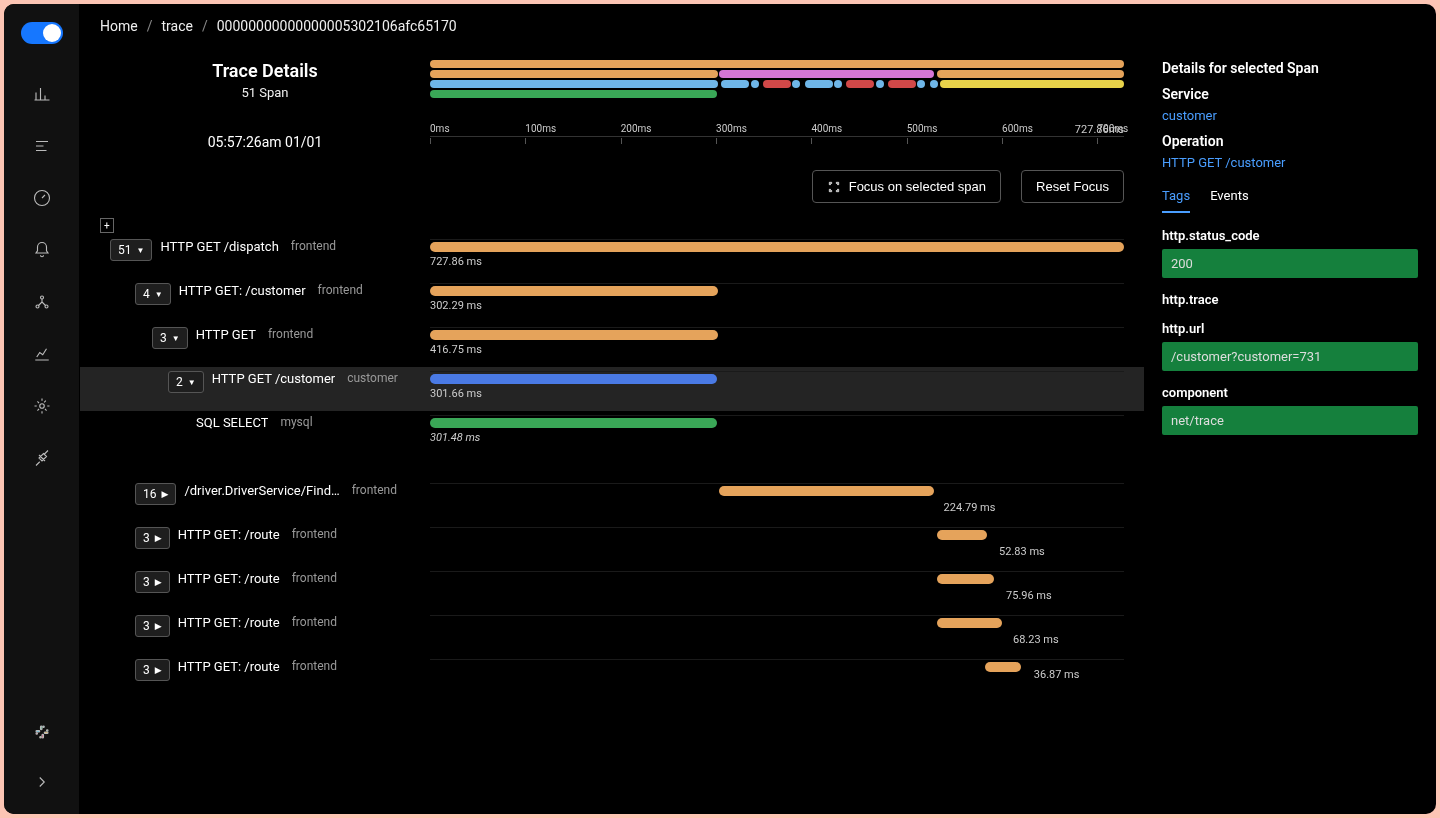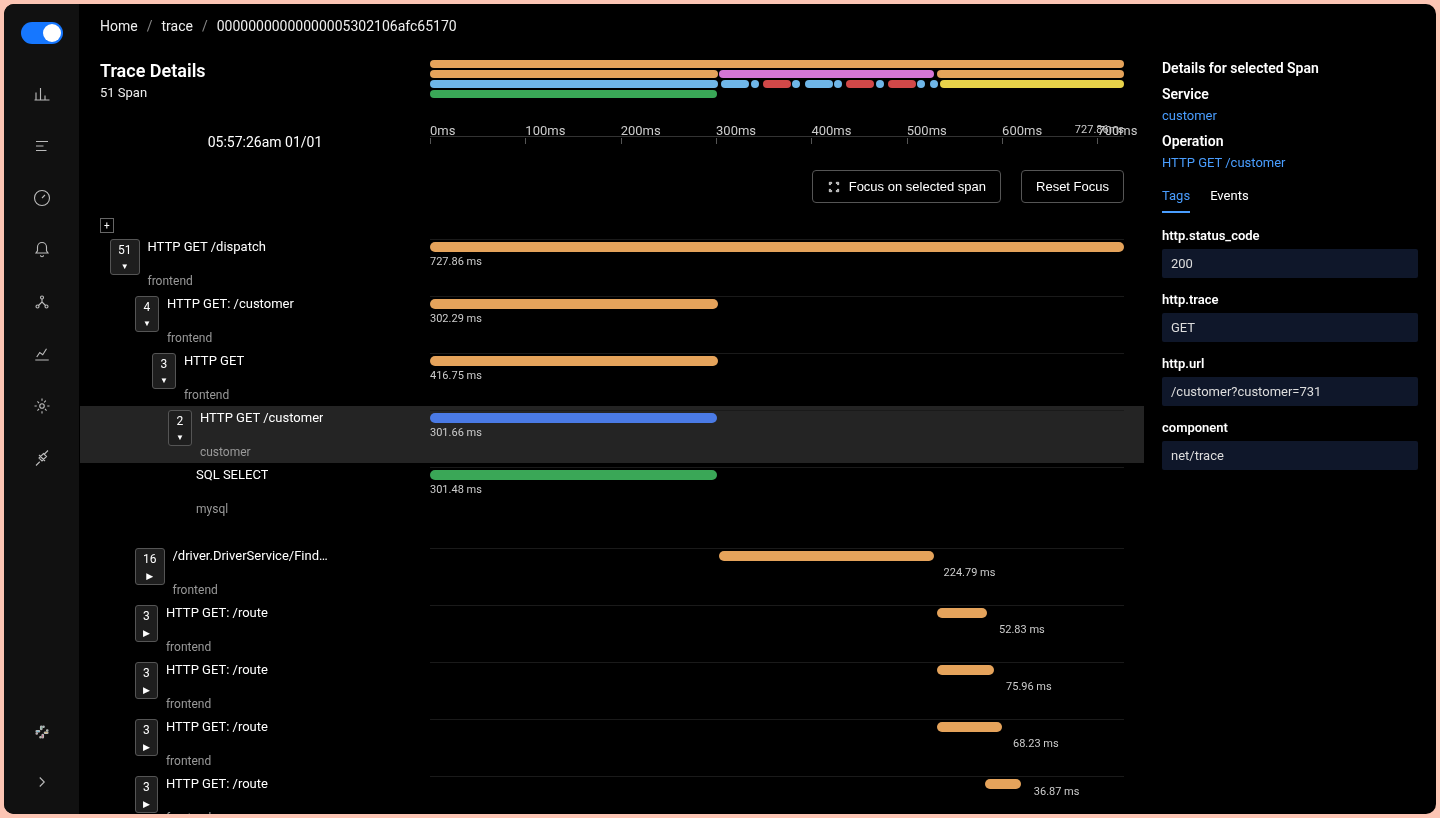--- a/index.html
+++ b/index.html
@@ -75,21 +75,21 @@
     display: flex;
     flex-direction: column;
     overflow: hidden;
   }
   .trace-header {
     display: flex;
     padding: 12px 20px 0 20px;
   }
   .trace-title-block {
     width: 330px;
-    text-align: left;
+    text-align: center;
   }
   .trace-title { font-size: 18px; font-weight: 600; }
   .trace-sub { font-size: 13px; color: #eee; margin-top: 4px;}
   .minimap {
     flex: 1;
     height: 56px;
     position: relative;
   }
   .mm-bar {
     position: absolute; height: 8px; border-radius: 4px;
@@ -101,21 +101,21 @@
   }
   .ruler-label-left {
     width: 330px; text-align:center;
     font-size: 14px; color: #fff;
   }
   .ruler {
     flex:1; position: relative; height: 22px;
     border-top: 1px solid #333;
     margin-top: 2px;
   }
-  .tick { position:absolute; top:-14px; font-size:13px; color:#ccc; }
+  .tick { position:absolute; top:-14px; font-size:10px; color:#ccc; }
   .tick::after { content:""; position:absolute; left:0; top:15px; width:1px; height:6px; background:#555;}
   .tick-end { position:absolute; right:0; top:-14px; font-size:11px; color:#ccc;}
   .actions-row {
     display:flex; justify-content:flex-end; gap:20px;
     padding: 14px 20px 14px 20px;
   }
   .btn {
     border:1px solid #555; background:#000; color:#fff;
     padding: 8px 14px; border-radius:4px; font-size:13px;
     display:flex; align-items:center; gap:8px; cursor:pointer;
@@ -134,25 +134,24 @@
   .span-label-col {
     width: 350px;
     display:flex; align-items:flex-start; gap:8px;
     padding-left: 20px;
   }
   .count-badge {
     background:#1e1e1e; border:1px solid #555; border-radius:3px;
     padding: 3px 7px; font-size:12px;
     display:flex; align-items:center; gap:5px;
     flex-shrink:0;
-    flex-direction:column;
   }
   .count-badge .caret-down { font-size:8px; }
   .count-badge .caret-right { font-size:9px; }
-  .span-text { display:flex; flex-direction:column; gap:20px; }
+  .span-text { display:flex; flex-direction:row; gap:12px; }
   .span-op { font-size:13px; color:#fff; white-space:nowrap; overflow:hidden; text-overflow:ellipsis; max-width: 200px;}
   .span-svc { font-size:12px; color:#999; }
   .span-bar-col {
     flex:1; position:relative; padding-top:2px;
     border-top: 1px solid #1a1a1a;
   }
   .span-bar { height:10px; border-radius:5px; position:relative; }
   .span-dur { font-size:11px; color:#ccc; margin-top:3px; }
   
   .details {
@@ -161,21 +160,21 @@
     overflow-y:auto;
     flex-shrink:0;
   }
   .details h3 { font-size:14px; font-weight:600; margin-bottom:10px;}
   .dlabel { font-size:14px; font-weight:600; margin-top:10px; }
   .dlink { color:#4a9eff; font-size:13px; margin-top:6px; display:block;}
   .tabs { display:flex; gap:20px; margin-top:18px; border-bottom:1px solid transparent;}
   .tab { padding-bottom:8px; font-size:13px; color:#fff; cursor:pointer;}
   .tab.active { color:#4a9eff; border-bottom:2px solid #4a9eff; }
   .tag-key { font-size:13px; font-weight:600; margin-top:14px; }
-  .tag-val { background:#0f172a; padding:7px 9px; margin-top:6px; font-size:13px; color:#ddd; border-radius:2px;}
+  .tag-val { background:#15803d; padding:7px 9px; margin-top:6px; font-size:13px; color:#ddd; border-radius:2px;}
 </style>
 </head>
 <body>
 
 <div class="frame">
 
   <div class="sidebar">
     <div class="toggle"></div>
     <div class="nav-icon">
         <svg viewBox="0 0 24 24">
@@ -379,21 +378,21 @@
             <div class="span-row">
               <div class="span-label-col" style="padding-left: 108px;">
                 <div style="width: 0px;"></div>
                 <div class="span-text">
                   <div class="span-op">SQL SELECT</div>
                   <div class="span-svc">mysql</div>
                 </div>
               </div>
               <div class="span-bar-col">
                 <div class="span-bar" style="margin-left: 0%; width: 41.3%; background: rgb(58, 167, 87);"></div>
-                <div class="span-dur" style="margin-left: 0%;">301.48 ms</div>
+                <div class="span-dur" style="margin-left: 0%; font-style: italic;">301.48 ms</div>
               </div>
             </div>
             <div style="height: 24px;"></div>
             <div class="span-row">
               <div class="span-label-col" style="padding-left: 55px;">
                 <div class="count-badge">
                   <span>16</span>
                   <span class="caret-right">▶</span>
                 </div>
                 <div class="span-text">
@@ -480,21 +479,20 @@
         <div class="dlabel">Operation</div>
         <a class="dlink">HTTP GET /customer</a>
         <div class="tabs">
           <div class="tab active">Tags</div>
           <div class="tab">Events</div>
         </div>
         <div id="tags-container">
             <div class="tag-key">http.status_code</div>
             <div class="tag-val">200</div>
             <div class="tag-key">http.trace</div>
-            <div class="tag-val">GET</div>
             <div class="tag-key">http.url</div>
             <div class="tag-val">/customer?customer=731</div>
             <div class="tag-key">component</div>
             <div class="tag-val">net/trace</div>
           </div>
       </div>
     </div>
   </div>
 </div>
 

